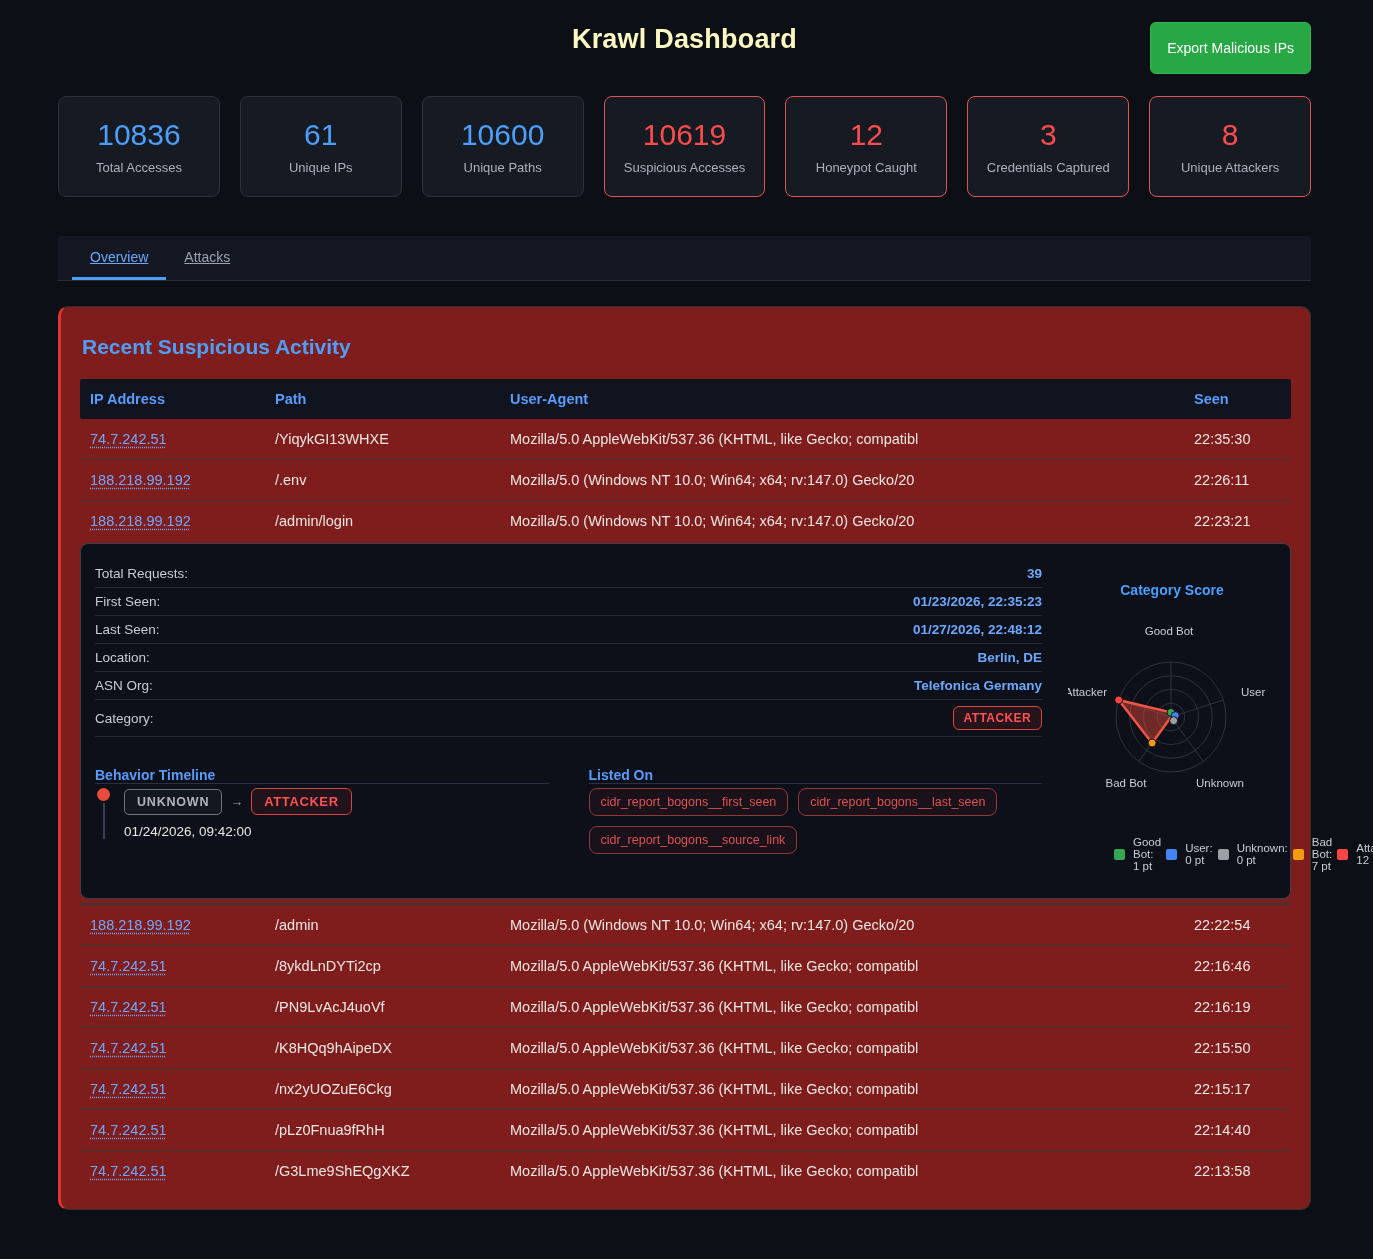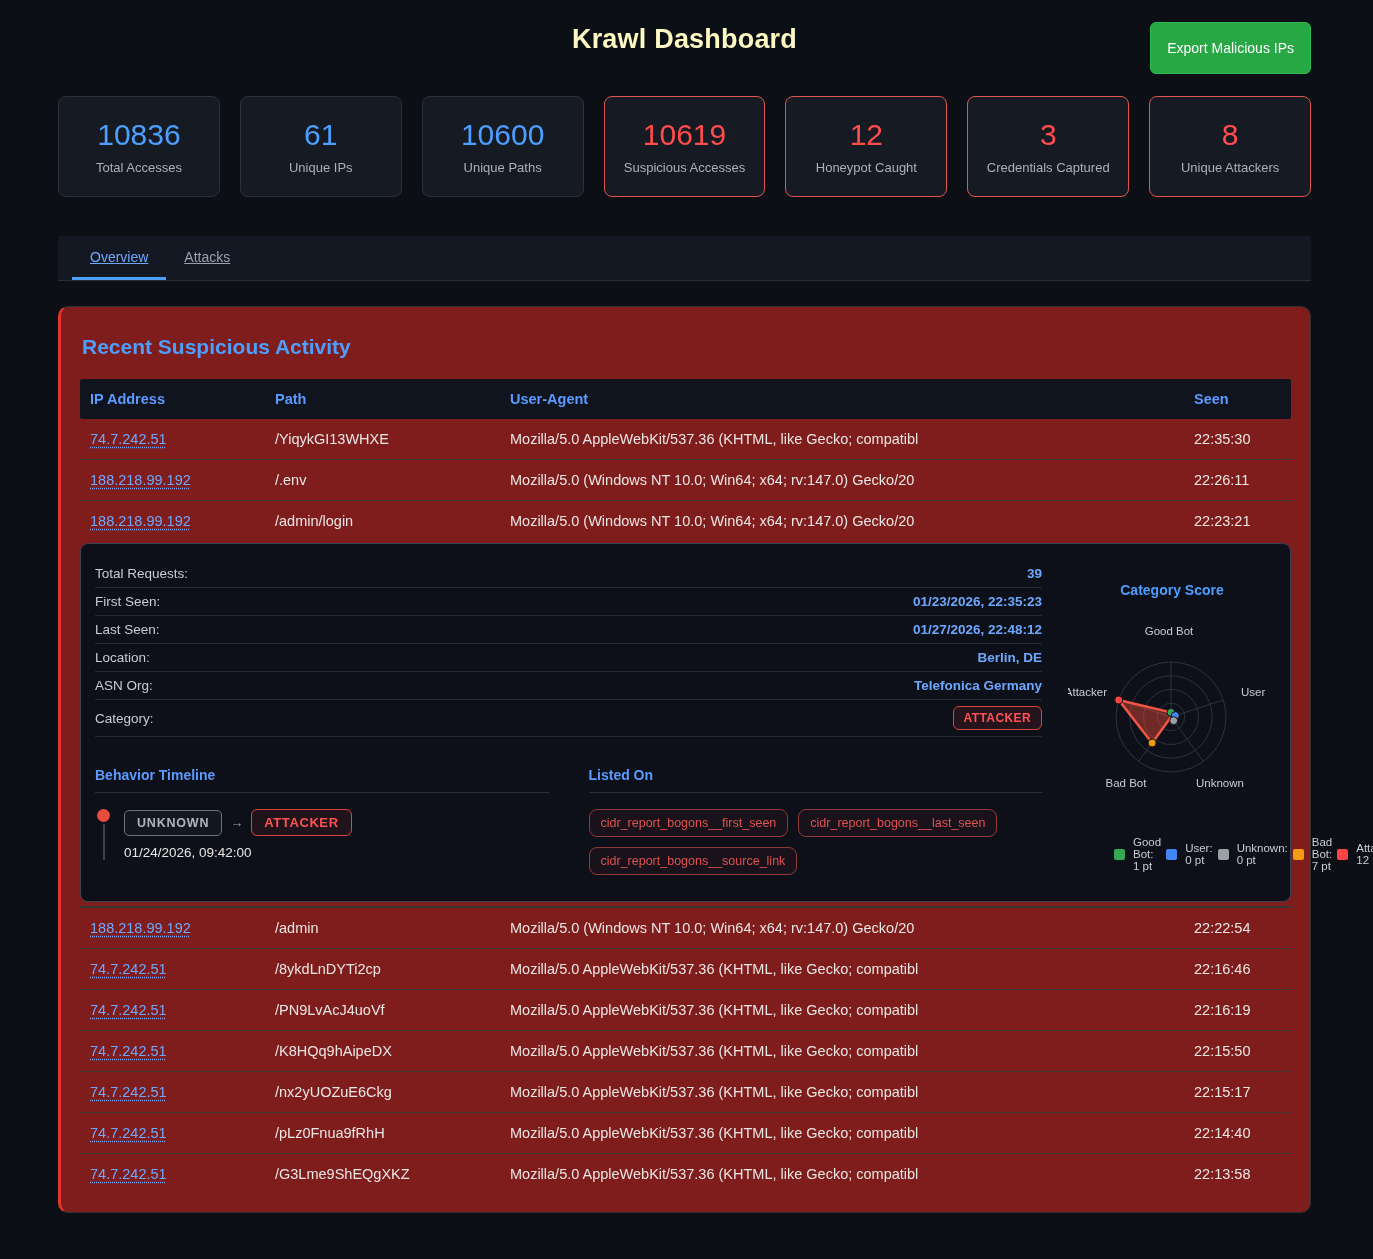--- a/index.html
+++ b/index.html
@@ -44,21 +44,21 @@
   
   .detail-card { border:1px solid #3a4150; background:#0d1018; border-radius:8px; margin:2px 0 4px 0; padding:16px 14px 26px 14px; display:flex; }
   .detail-left { flex:1; padding-right:26px; }
   .field-row { display:flex; justify-content:space-between; align-items:center; padding:6px 0; border-bottom:1px solid #232936; }
   .field-label { font-size:13.5px; color:#c8ccd4; }
   .field-value { font-size:13.5px; color:#6ea8fe; font-weight:bold; }
   .badge-attacker { color:#ff5252; border:1px solid #d9453f; background:rgba(220,53,69,.12); border-radius:6px; font-size:12px; font-weight:bold; padding:4px 10px; letter-spacing:.4px; }
 
   .subcols { display:flex; margin-top:30px; gap:40px; }
   .subcol { flex:1; }
-  .subcol-title { color:#5b9bff; font-size:14px; font-weight:bold; padding-bottom:9px; border-bottom:1px solid #2a3040; margin-bottom:16px; }
+  .subcol-title { color:#5b9bff; font-size:14px; font-weight:bold; padding-bottom:0; border-bottom:1px solid #2a3040; margin-bottom:4px; }
 
   
   .tl-item { display:flex; gap:14px; margin-left:2px; }
   .tl-marker { display:flex; flex-direction:column; align-items:center; }
   .tl-dot { width:13px; height:13px; border-radius:50%; background:#e74c3c; }
   .tl-line { width:2px; flex:1; background:#3a4150; margin-top:2px; min-height:30px; }
   .tl-badges { display:flex; align-items:center; gap:8px; }
   .badge-unknown { color:#aeb4bd; border:1px solid #6c757d; background:rgba(108,117,125,.08); border-radius:5px; font-size:12.5px; font-weight:bold; padding:5px 12px; letter-spacing:.8px; }
   .tl-arrow { color:#9aa2af; font-size:13px; }
   .badge-attacker2 { color:#ff5252; border:1px solid #d9453f; background:rgba(220,53,69,.1); border-radius:6px; font-size:13px; font-weight:bold; padding:5px 12px; letter-spacing:.6px; }

